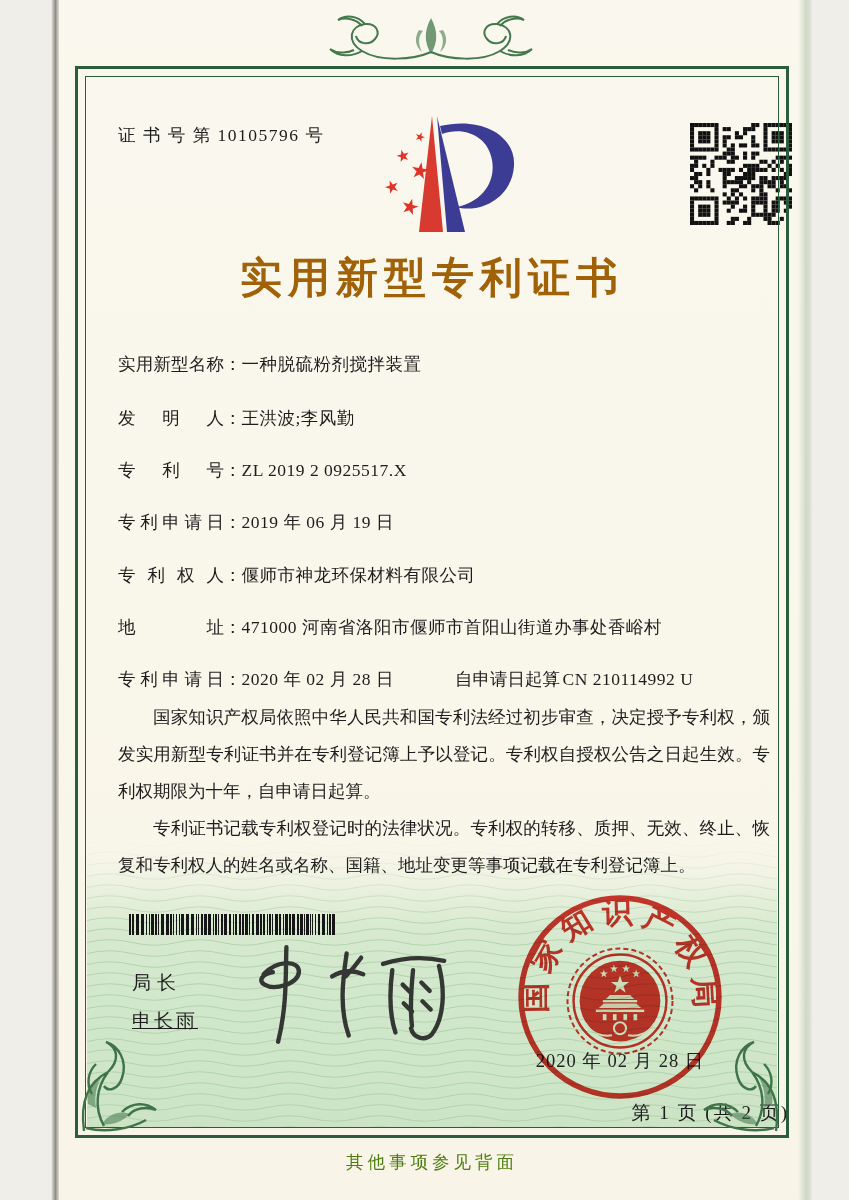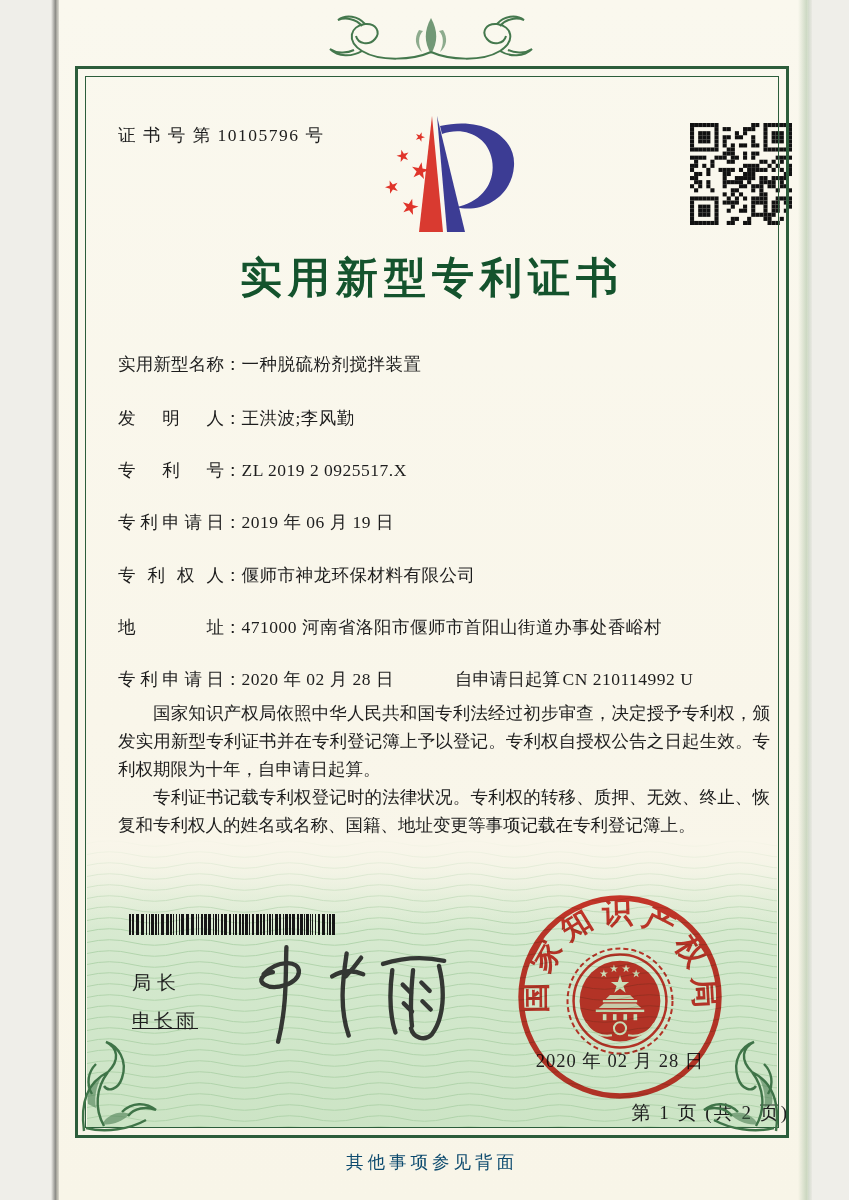--- a/index.html
+++ b/index.html
@@ -15,40 +15,40 @@
   .frame{box-sizing:border-box;border-color:#2c5d3b;border-style:solid;}
   .frame-outer{left:75px;top:66px;width:714px;height:1072px;border-width:3.5px;}
   .frame-inner{left:85px;top:76px;width:694px;height:1052px;border-width:1.5px;}
   .green-zone{left:87px;top:838px;width:690px;height:290px;
       background:linear-gradient(180deg,rgba(210,232,204,0) 0%,rgba(210,232,204,.75) 20%,#d3e8cd 45%,#cce4c5 100%);}
   .green-zone svg.waves{position:absolute;left:0;top:0;width:100%;height:100%;opacity:.8;}
   .green-zone .fade{position:absolute;left:0;top:0;width:100%;height:90px;
       background:linear-gradient(180deg,#f9f6ea 0%,rgba(249,246,234,0) 100%);}
   .cert-no{left:118px;top:123px;font-size:17.5px;letter-spacing:1.5px;}
   .title{left:75px;top:250px;width:714px;text-align:center;font-size:42px;
-         font-weight:bold;letter-spacing:6px;color:#14532d;}
+         font-weight:bold;letter-spacing:6px;color:#a16207;}
   .fields{left:118px;top:352px;width:660px;font-size:17.5px;}
   .frow{position:absolute;left:0;white-space:nowrap;}
   .flabel{display:inline-block;width:106px;text-align:justify;text-align-last:justify;vertical-align:bottom;}
   .flabel.small{width:90px;}
   .fvalue{letter-spacing:.5px;}
   .grant2{position:absolute;left:337px;top:0;white-space:nowrap;}
-  .paras{left:118px;top:699px;width:652px;font-size:17.5px;line-height:28px;text-align:justify;}
+  .paras{left:118px;top:699px;width:652px;font-size:17.5px;line-height:37px;text-align:justify;}
   .paras p{margin:0;text-indent:2em;}
   .director-title{left:132px;top:970px;font-size:19px;letter-spacing:6px;}
   .director-name{left:132px;top:1008px;font-size:19px;letter-spacing:3px;text-decoration:underline;}
   .sig{left:248px;top:942px;width:218px;height:104px;}
   .barcode{left:129px;top:914px;width:212px;height:21px;}
   .qr{left:690px;top:123px;width:102px;height:102px;}
   .logo{left:362px;top:110px;width:165px;height:128px;}
   .seal{left:513px;top:890px;width:214px;height:214px;mix-blend-mode:multiply;opacity:.93;z-index:6;}
   .seal-date{left:505px;top:1048px;width:230px;text-align:center;font-size:18.5px;
              letter-spacing:1px;z-index:5;color:#222;}
   .page-info{left:75px;top:1100px;width:714px;text-align:right;font-size:19px;letter-spacing:2px;}
-  .back-note{left:75px;top:1150px;width:714px;text-align:center;font-size:17.5px;letter-spacing:4px;color:#0c4a6e;}
+  .back-note{left:75px;top:1150px;width:714px;text-align:center;font-size:17.5px;letter-spacing:4px;color:#4d7c0f;}
   .orn-top{left:318px;top:4px;width:226px;height:64px;z-index:4;}
   .orn-corner{width:102px;height:102px;z-index:4;}
   .orn-bl{left:72px;top:1034px;}
   .orn-br{left:686px;top:1034px;transform:scaleX(-1);}
   .z3{z-index:3;} .z4{z-index:4;}
 </style>
 </head>
 <body>
 
 <div class="scan">

